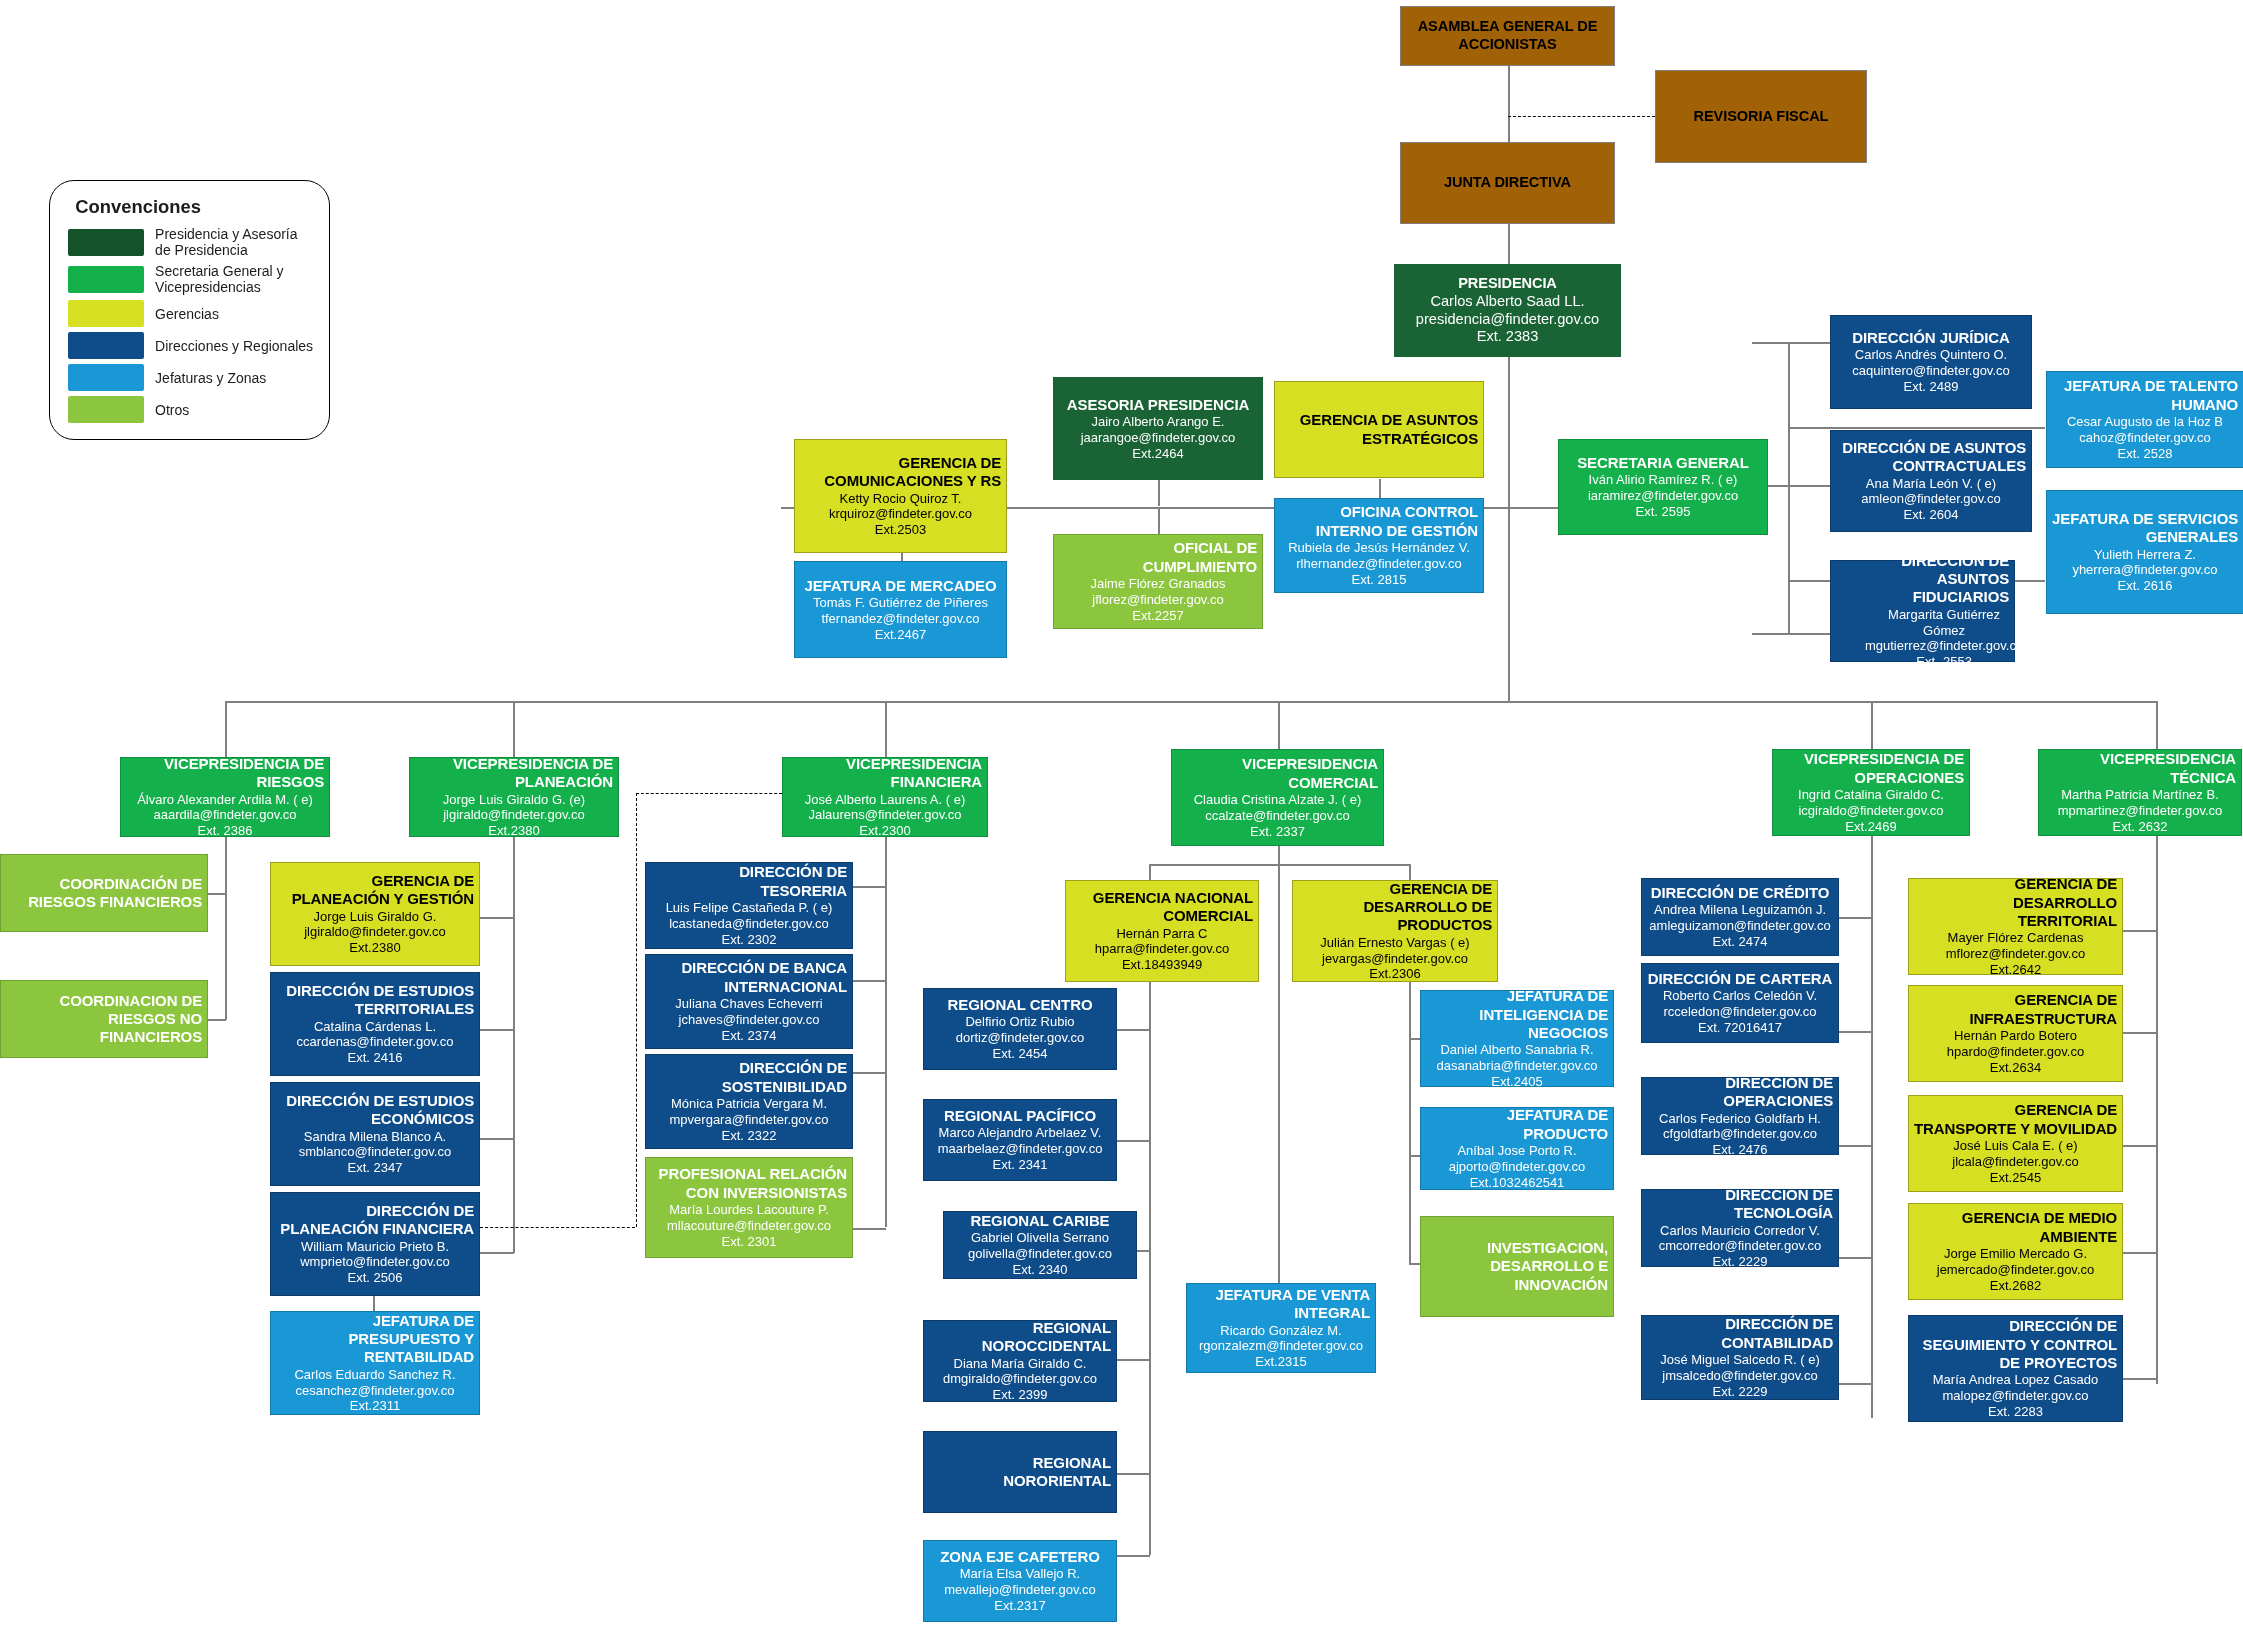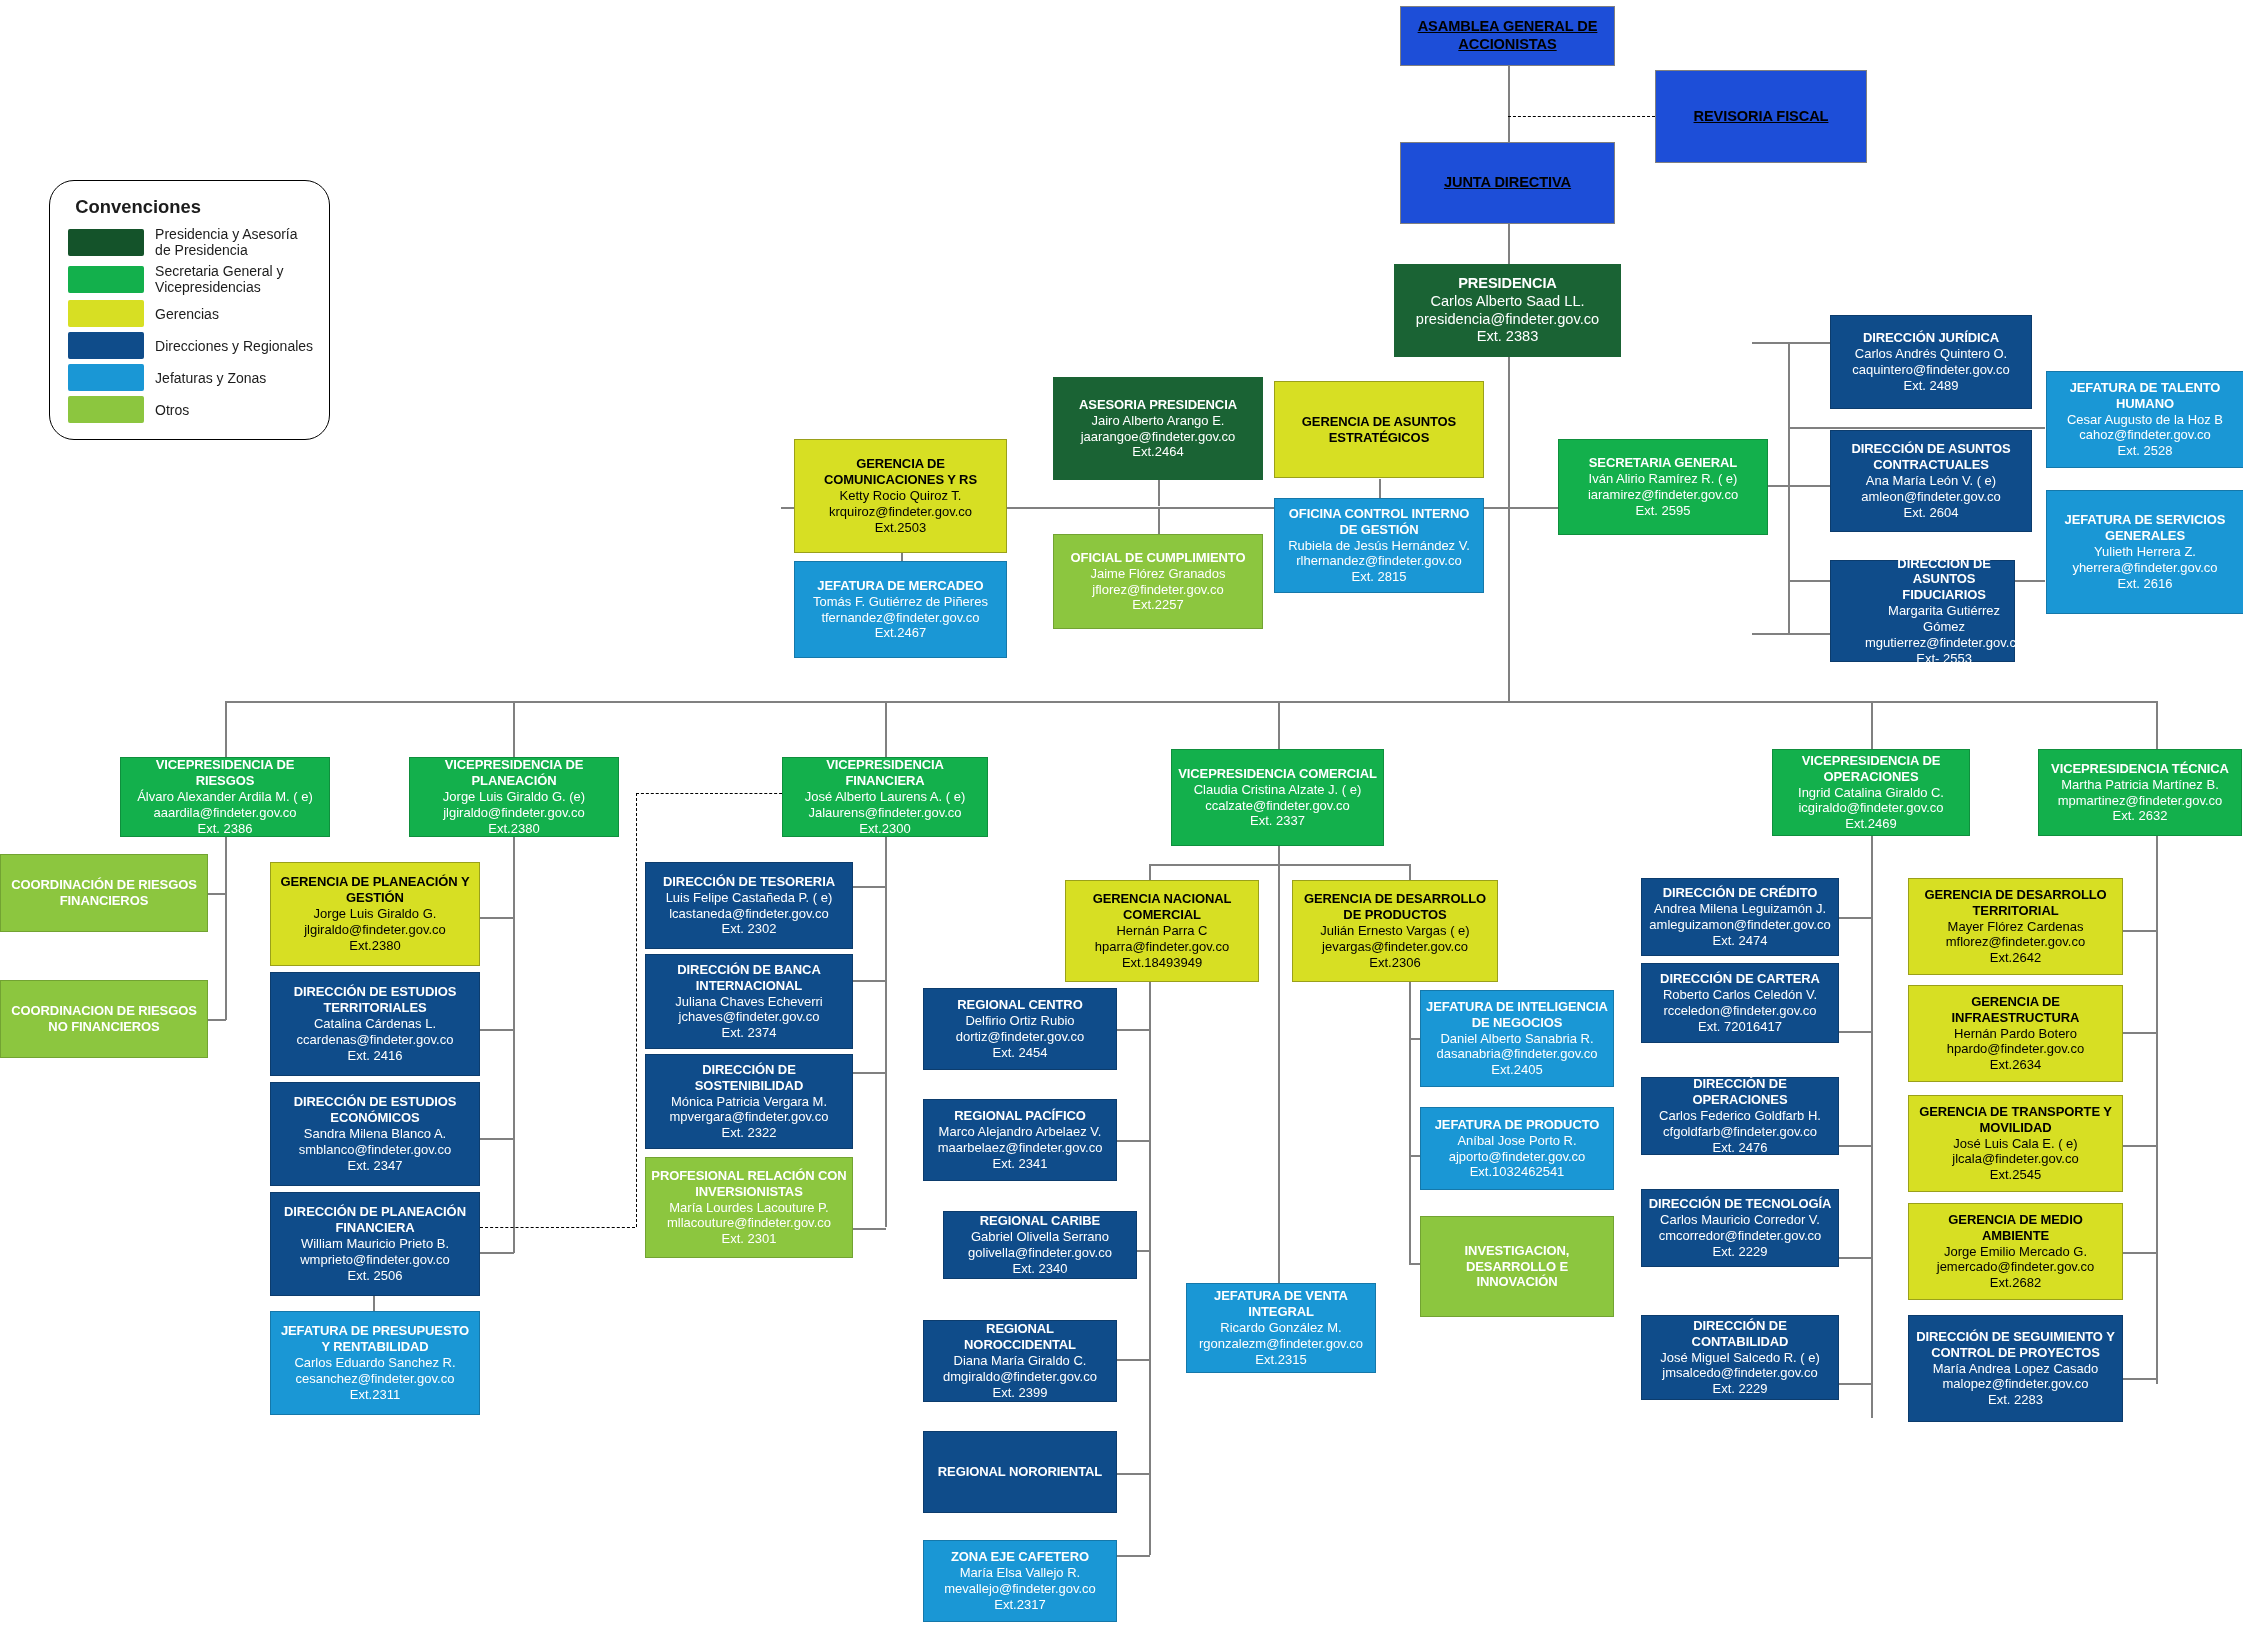--- a/index.html
+++ b/index.html
@@ -32,25 +32,25 @@
   }
   .node .t {
     font-weight: bold;
     font-size: 14.6px;
     letter-spacing: -0.1px;
   }
   .node .n, .node .e, .node .x {
     font-weight: normal;
     font-size: 14.6px;
   }
-  .node.sm .t { font-size: 13px; }
+  .node.sm .t { font-size: 15px; text-align: right; }
   .node.sm .n, .node.sm .e, .node.sm .x { font-size: 13px; }
 
   
-  .c-plain   { background:#1d4ed8; color:#000000; border:1px solid #808080;text-decoration:underline; }
+  .c-plain   { background:#a16207; color:#000000; border:1px solid #808080; }
   .c-presid  { background:#1a6334; color:#ffffff; border:1px solid #1a6334; }
   .c-vp      { background:#13b04c; color:#ffffff; border:1px solid #0f8f3d; }
   .c-ger     { background:#d7df23; color:#000000; border:1px solid #9aa01a; }
   .c-dir     { background:#0f4c8a; color:#ffffff; border:1px solid #0c3c6d; }
   .c-jef     { background:#1a97d5; color:#ffffff; border:1px solid #1578aa; }
   .c-otros   { background:#8cc63f; color:#ffffff; border:1px solid #72a332; }
   .c-ger .t, .c-ger .n, .c-ger .e, .c-ger .x { color:#000000; }
 
   
   .ln {

